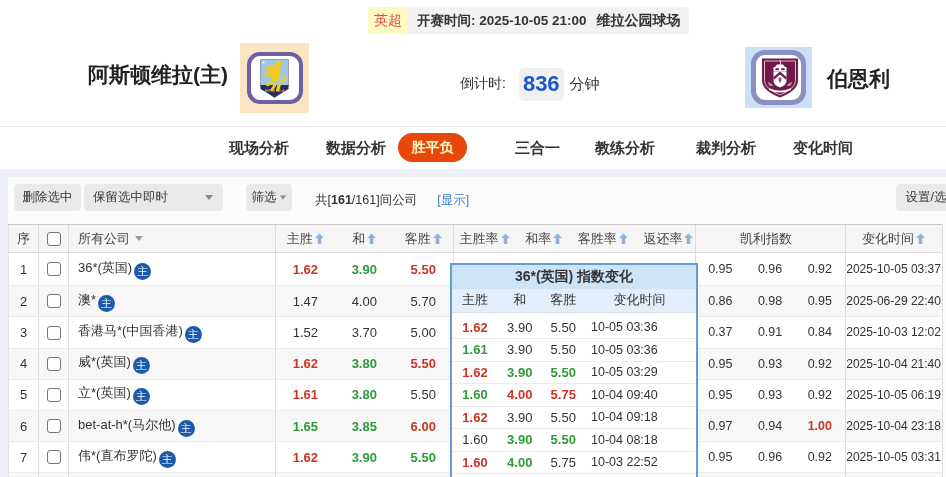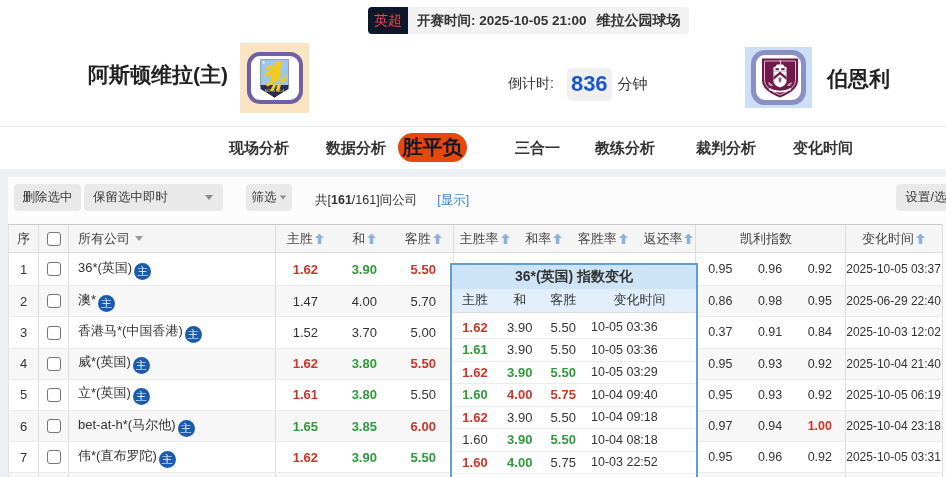--- a/index.html
+++ b/index.html
@@ -3,52 +3,52 @@
 <meta charset="utf-8">
 <style>
 * { margin:0; padding:0; box-sizing:border-box; }
 html,body { width:946px; height:477px; overflow:hidden; background:#fff;
   font-family:"Liberation Sans", sans-serif; color:#333; }
 #page { position:relative; width:946px; height:477px; }
 
 
 #infobar { position:absolute; left:368px; top:7px; width:321px; height:27px;
   background:#f2f2f2; border-radius:4px; display:flex; align-items:center; }
-#league { background:#0f172a; color:#e34b4b; font-size:14px; height:27px;
+#league { background:#fef9c3; color:#e34b4b; font-size:14px; height:27px;
   line-height:27px; padding:0 6px; border-radius:4px 0 0 4px; }
 #infobar span { white-space:nowrap; }
 #kickoff { font-size:13.5px; font-weight:bold; color:#333; padding-left:9px; }
 #venue { font-size:14px; font-weight:bold; color:#333; padding-left:10px; }
 
 
 #homename { position:absolute; left:88px; top:61px; font-size:21px; font-weight:bold; color:#222; }
 #awayname { position:absolute; left:827px; top:65px; font-size:21px; font-weight:bold; color:#222; }
 #homebadge { position:absolute; left:240px; top:43px; width:69px; height:70px;
   background:#fbe4c1; display:flex; align-items:center; justify-content:center; }
 #awaybadge { position:absolute; left:745px; top:47px; width:67px; height:61px;
   background:#ccdff6; display:flex; align-items:center; justify-content:center; }
 .badgeinner { background:#fff; display:flex; align-items:center; justify-content:center; }
 #homebadge .badgeinner { width:56px; height:52px; border:4.5px solid #6e5fa6; border-radius:13px; }
 #awaybadge .badgeinner { width:55px; height:55px; border:5px solid #8a90c4; border-radius:14px; }
 
 
 #cd { position:absolute; left:460px; top:66px; height:36px; display:flex; align-items:center; }
-#cdlabel { font-size:14px; color:#333;margin-left:48px; }
+#cdlabel { font-size:14px; color:#333; }
 #cdnum { background:#f0f0f0; border-radius:5px; margin-left:13px; padding:3px 4px 4px;
   font-size:22px; font-weight:bold; color:#1a57c9; }
 #cdunit { font-size:15px; margin-left:6px; }
 
 
 #navline { position:absolute; left:0; top:126px; width:946px; height:1px; background:#e6e6e6; }
 #nav { position:absolute; left:16px; top:127px; width:946px; height:42px; background:#fff;
   display:flex; align-items:center; }
 .tab { font-size:15px; font-weight:bold; color:#333; position:absolute; top:50%;
   transform:translateY(-50%); white-space:nowrap; }
 #tabactive { position:absolute; left:398px; top:133px; width:69px; height:29px;
-  background:#e8470b; border-radius:15px; color:#0f172a; font-size:20px; font-weight:bold;
+  background:#e8470b; border-radius:15px; color:#fef9c3; font-size:14px; font-weight:bold;
   display:flex; align-items:center; justify-content:center; }
 
 
 #band { position:absolute; left:0; top:169px; width:946px; height:308px; background:#edf0f5; }
 #card { position:absolute; left:8px; top:177px; width:938px; height:300px; background:#fcfcfc; }
 
 
 .btn { position:absolute; top:7px; height:27px; background:#e9e9e9; border-radius:4px;
   font-size:12.5px; color:#333; display:flex; align-items:center; justify-content:center; }
 #toolbar { position:absolute; left:0; top:0; width:938px; height:46px; }

